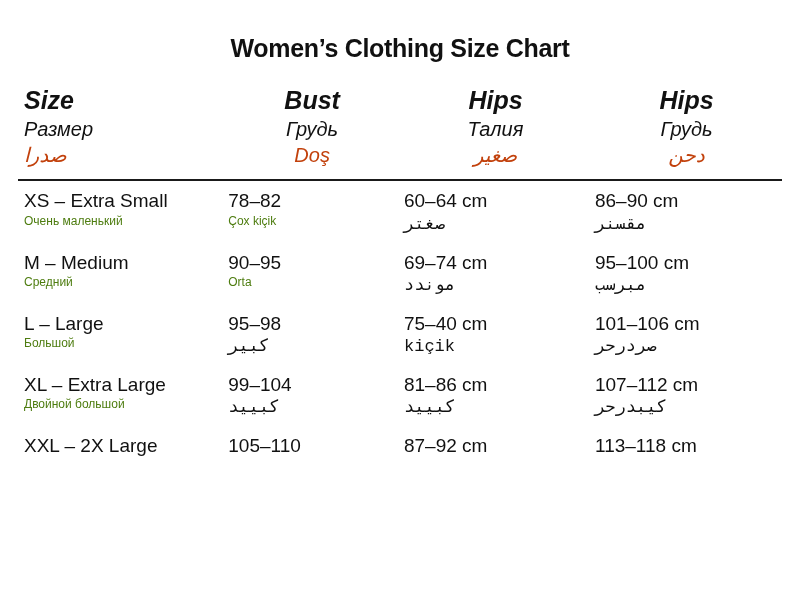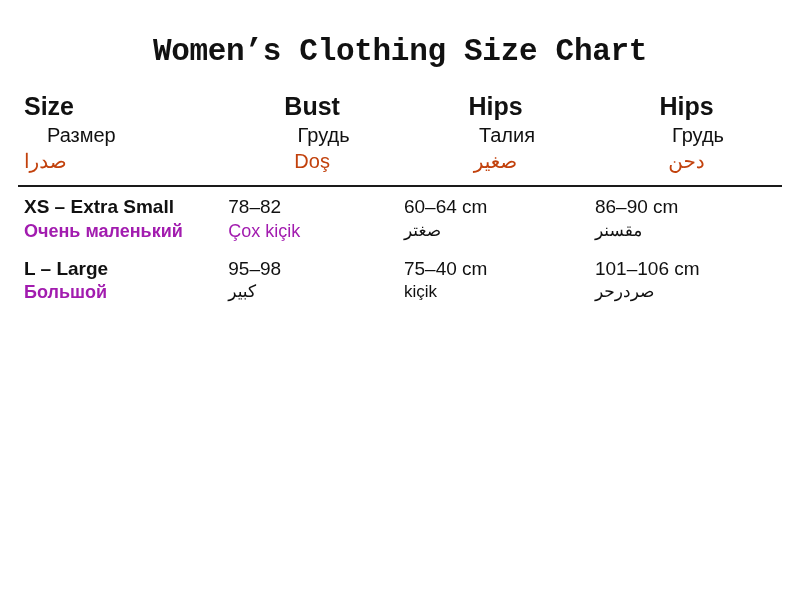--- a/index.html
+++ b/index.html
@@ -16,99 +16,98 @@
   }
   .page {
     width: 800px;
     height: 599px;
     position: relative;
     box-sizing: border-box;
     padding: 0 18px;
   }
   .title {
     text-align: center;
-    font-size: 31px;
+    font-size: 25px;
     font-weight: bold;
     letter-spacing: -0.3px;
     margin-top: 34px;
     margin-bottom: 0;
     color: #111111;
-    font-family: Liberation Mono, monospace;
   }
   table.chart {
     width: 100%;
     border-collapse: collapse;
     table-layout: fixed;
     margin-top: 22px;
   }
   table.chart col.c0 { width: 27%; }
   table.chart col.c1 { width: 23%; }
   table.chart col.c2 { width: 25%; }
   table.chart col.c3 { width: 25%; }
 
   thead th {
     padding: 0 4px 10px 4px;
     vertical-align: top;
     text-align: center;
     font-weight: normal;
+    font-style: italic;
   }
   thead th.first {
     text-align: left;
     padding-left: 6px;
   }
   .h-en {
     font-size: 25px;
     font-weight: bold;
     line-height: 1.25;
     color: #111111;
   }
   .h-ru {
     font-size: 20px;
     line-height: 1.3;
     color: #111111;
-    margin-left: 23px;
   }
   .h-ar {
     font-size: 20px;
     line-height: 1.35;
     color: #c2410c;
     direction: rtl;
   }
   thead tr.head-row th {
     border-bottom: 2px solid #1a1a1a;
   }
 
   tbody td {
     padding: 8px 4px 6px 4px;
     vertical-align: top;
     text-align: left;
   }
   tbody td.first {
     text-align: left;
     padding-left: 6px;
-    font-weight: bold;
   }
   .v-en {
     font-size: 19px;
     line-height: 1.28;
     color: #111111;
     white-space: nowrap;
   }
   .v-alt {
-    font-size: 18px;
+    font-size: 12px;
     line-height: 1.3;
-    color: #a21caf;
+    color: #4d7c0f;
     white-space: nowrap;
   }
   .v-ar {
     font-size: 17px;
     line-height: 1.35;
     color: #111111;
     direction: rtl;
     white-space: nowrap;
+    font-family: Liberation Mono, monospace;
   }
   .spacer-bottom {
     height: 6px;
   }
 </style>
 </head>
 <body>
 
 <div class="page">
 
@@ -160,39 +159,93 @@
           <div class="v-en">60–64 cm</div>
           <div class="v-ar">صغتر</div>
         </td>
         <td>
           <div class="v-en">86–90 cm</div>
           <div class="v-ar">مقسنر</div>
         </td>
       </tr>
 
 
+      <tr>
+        <td class="first">
+          <div class="v-en">M – Medium</div>
+          <div class="v-alt">Средний</div>
+        </td>
+        <td>
+          <div class="v-en">90–95</div>
+          <div class="v-alt">Orta</div>
+        </td>
+        <td>
+          <div class="v-en">69–74 cm</div>
+          <div class="v-ar">موندد</div>
+        </td>
+        <td>
+          <div class="v-en">95–100 cm</div>
+          <div class="v-ar">مبرسب</div>
+        </td>
+      </tr>
 
       <tr>
         <td class="first">
           <div class="v-en">L – Large</div>
           <div class="v-alt">Большой</div>
         </td>
         <td>
           <div class="v-en">95–98</div>
           <div class="v-ar">كبير</div>
         </td>
         <td>
           <div class="v-en">75–40 cm</div>
           <div class="v-ar">kiçik</div>
         </td>
         <td>
           <div class="v-en">101–106 cm</div>
           <div class="v-ar">صردرحر</div>
         </td>
       </tr>
 
-
+      <tr>
+        <td class="first">
+          <div class="v-en">XL – Extra Large</div>
+          <div class="v-alt">Двойной большой</div>
+        </td>
+        <td>
+          <div class="v-en">99–104</div>
+          <div class="v-ar">كبييد</div>
+        </td>
+        <td>
+          <div class="v-en">81–86 cm</div>
+          <div class="v-ar">كبييد</div>
+        </td>
+        <td>
+          <div class="v-en">107–112 cm</div>
+          <div class="v-ar">كيبدرحر</div>
+        </td>
+      </tr>
+
+      <tr>
+        <td class="first">
+          <div class="v-en">XXL – 2X Large</div>
+          <div class="v-alt"></div>
+        </td>
+        <td>
+          <div class="v-en">105–110</div>
+          <div class="v-alt"></div>
+        </td>
+        <td>
+          <div class="v-en">87–92 cm</div>
+          <div class="v-ar"></div>
+        </td>
+        <td>
+          <div class="v-en">113–118 cm</div>
+          <div class="v-ar"></div>
+        </td>
+      </tr>
 
     </tbody>
   </table>
 
   <div class="spacer-bottom"></div>
 </div>
 
 </body></html>

